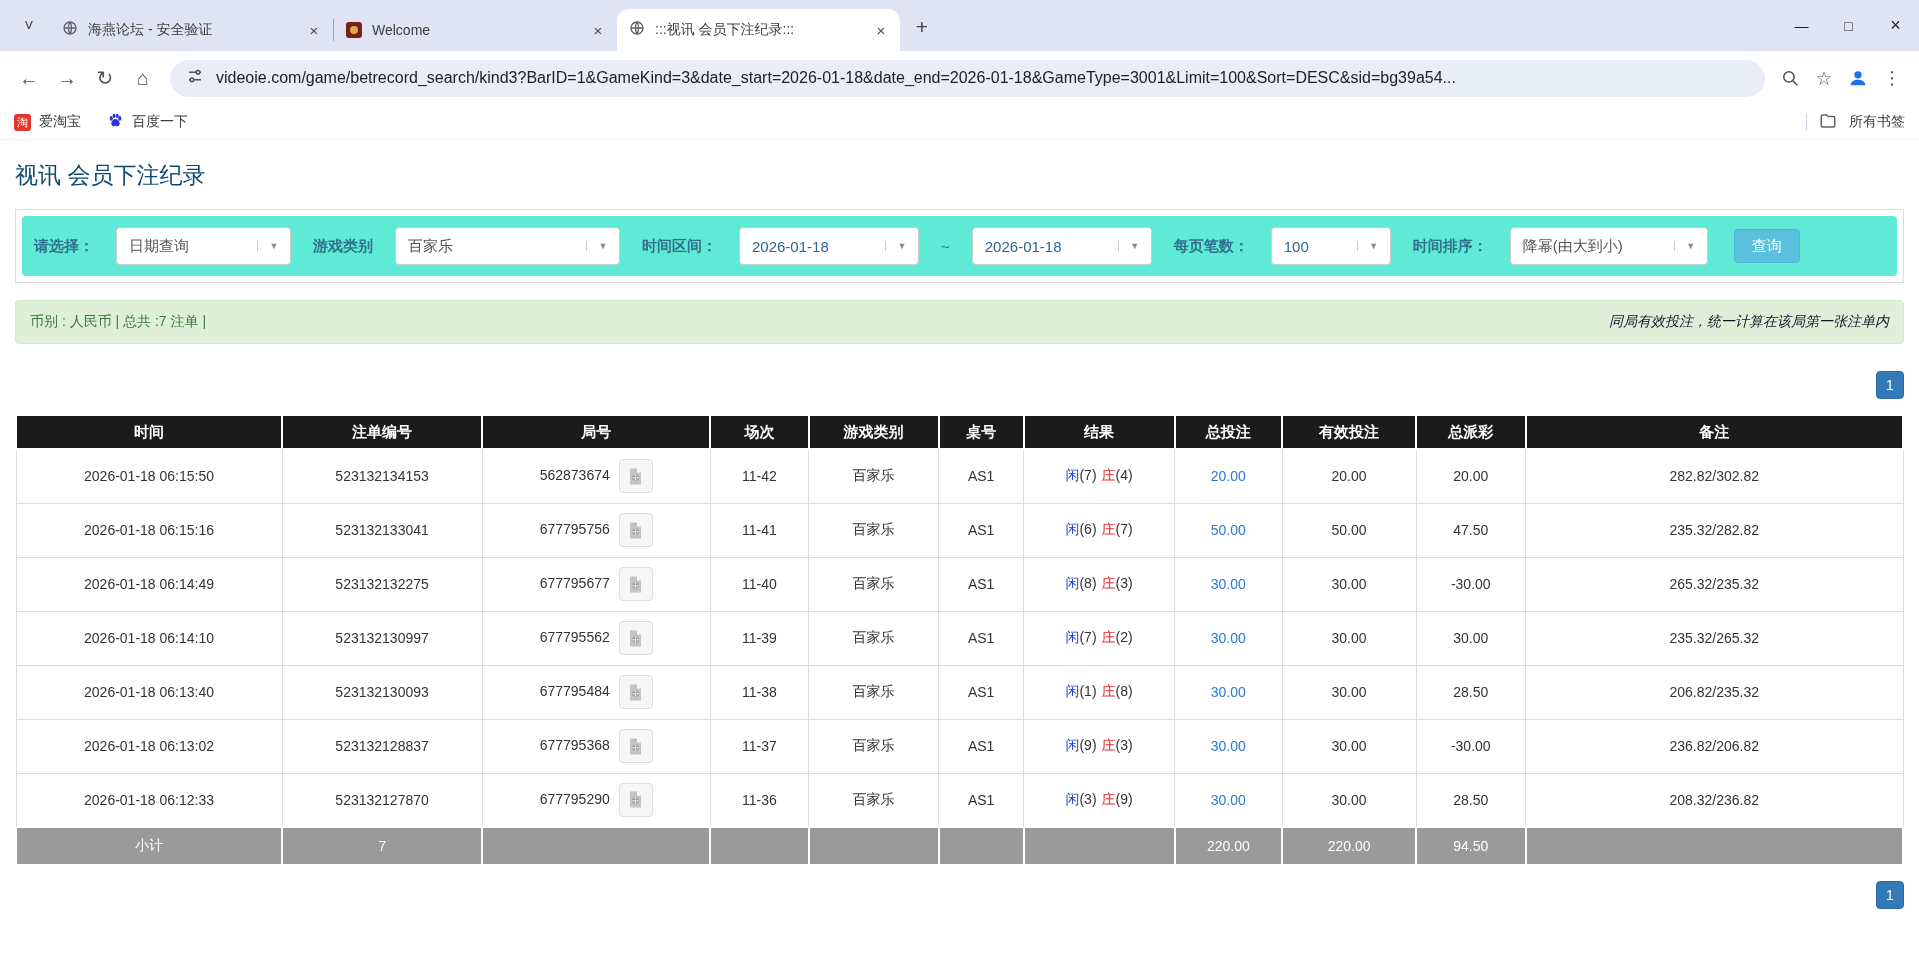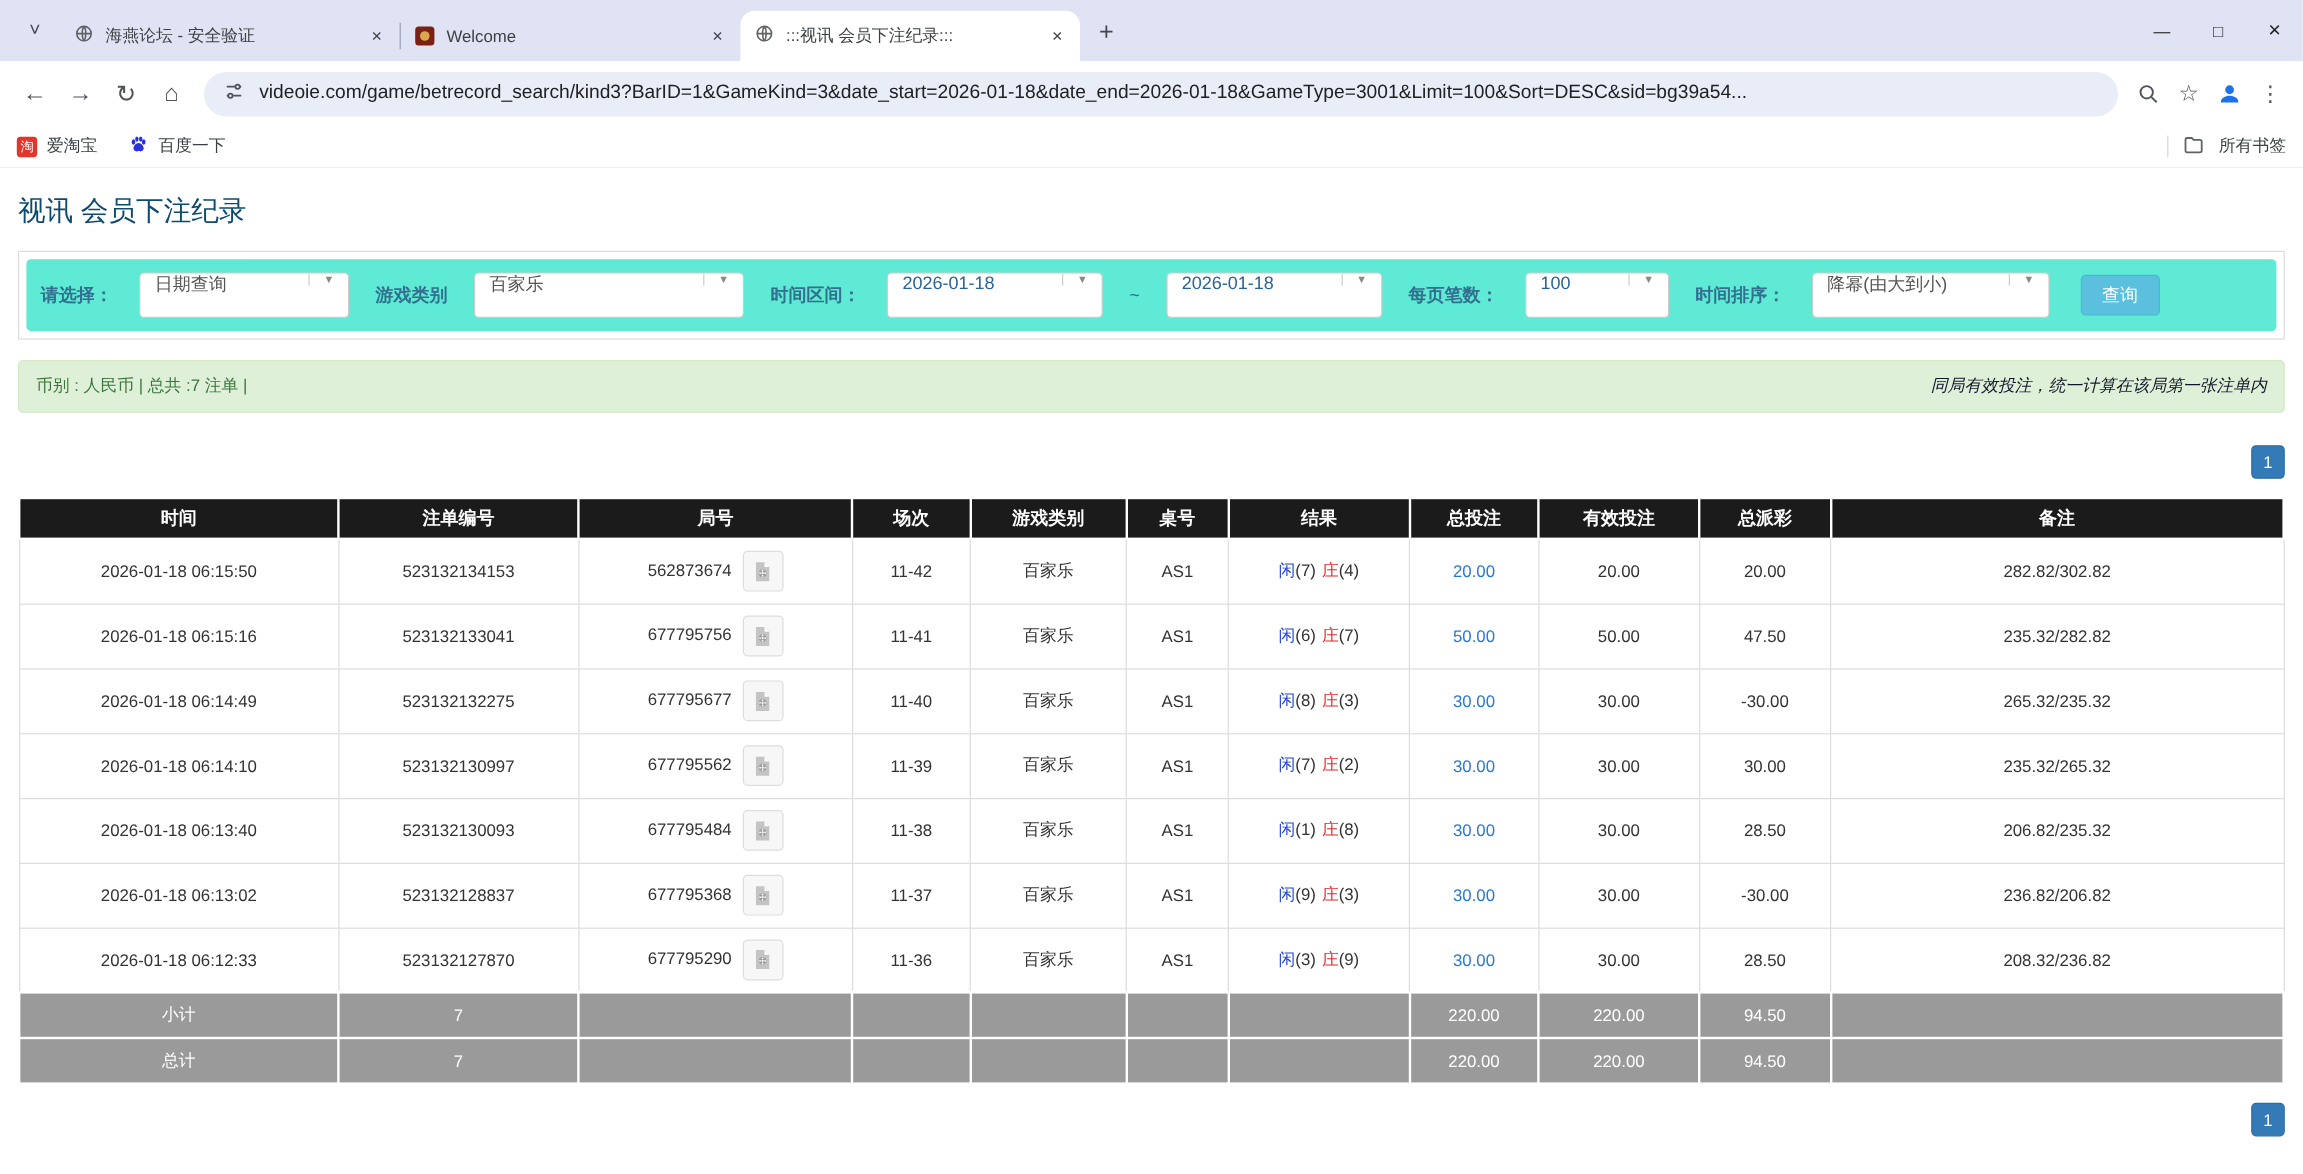--- a/index.html
+++ b/index.html
@@ -29,21 +29,21 @@
   .bm-right { margin-left:auto; display:flex; align-items:center; gap:12px; }
   .bm-divider { width:1px; height:18px; background:#cfd4e6; }
 
   
   .page { padding:0 15px; }
   .page-title { font-size:23px; font-weight:400; color:#0c4a6e; margin:20px 0 18px; }
 
   .filter-wrap { border:1px solid #ddd; padding:6px; }
   .filter-bar { background:#5eead4; border-radius:4px; padding:11px 12px; display:flex; align-items:center; gap:22px; }
   .f-label { color:#31708f; font-weight:700; font-size:15px; white-space:nowrap; }
-  .sel { background:#fff; border:1px solid #ccc; border-radius:4px; height:38px; display:flex; align-items:flex-start; overflow:hidden; }
+  .sel { background:#fff; border:1px solid #ccc; border-radius:4px; height:38px; display:flex; align-items:center; overflow:hidden; }
   .sel .sel-val { flex:1; display:flex; align-items:center; padding:0 12px; font-size:15px; color:#555; white-space:nowrap; }
   .sel .sel-val.blue { color:#2a6496; }
   .sel .sel-arrow { width:33px; border-left:1px solid #ccc; display:flex; align-items:center; justify-content:center; font-size:9px; color:#8a8a8a; }
   .w1{width:175px}.w2{width:225px}.w3{width:180px}.w4{width:120px}.w5{width:198px}
   .tilde { color:#31708f; font-size:15px; }
   .btn-query { background:#5bc0de; border:1px solid #46b8da; color:#fff; border-radius:4px; height:34px; padding:4px 17px; font-size:15px; margin-left:4px; cursor:pointer; }
 
   .summary-bar { margin-top:17px; background:#dff0d8; border:1px solid #d6e9c6; border-radius:4px; padding:12px 14px; display:flex; justify-content:space-between; align-items:flex-end; font-size:14px; color:#3c763d; }
   .summary-bar .warn { color:#0f172a;font-style:italic; }
 
@@ -462,32 +462,19 @@
         <td></td>
           <td></td>
           <td></td>
           <td></td>
           <td></td>
         <td>220.00</td>
         <td>220.00</td>
         <td>94.50</td>
         <td></td>
       </tr>
-      <tr class="sum-row">
-        <td>总计</td>
-        <td>7</td>
-        <td></td>
-          <td></td>
-          <td></td>
-          <td></td>
-          <td></td>
-        <td>220.00</td>
-        <td>220.00</td>
-        <td>94.50</td>
-        <td></td>
-      </tr>
     </tfoot>
   </table>
 
   <div class="pager bottom">
     <div class="page-btn">1</div>
   </div>
 </div>
 
 </body></html>

